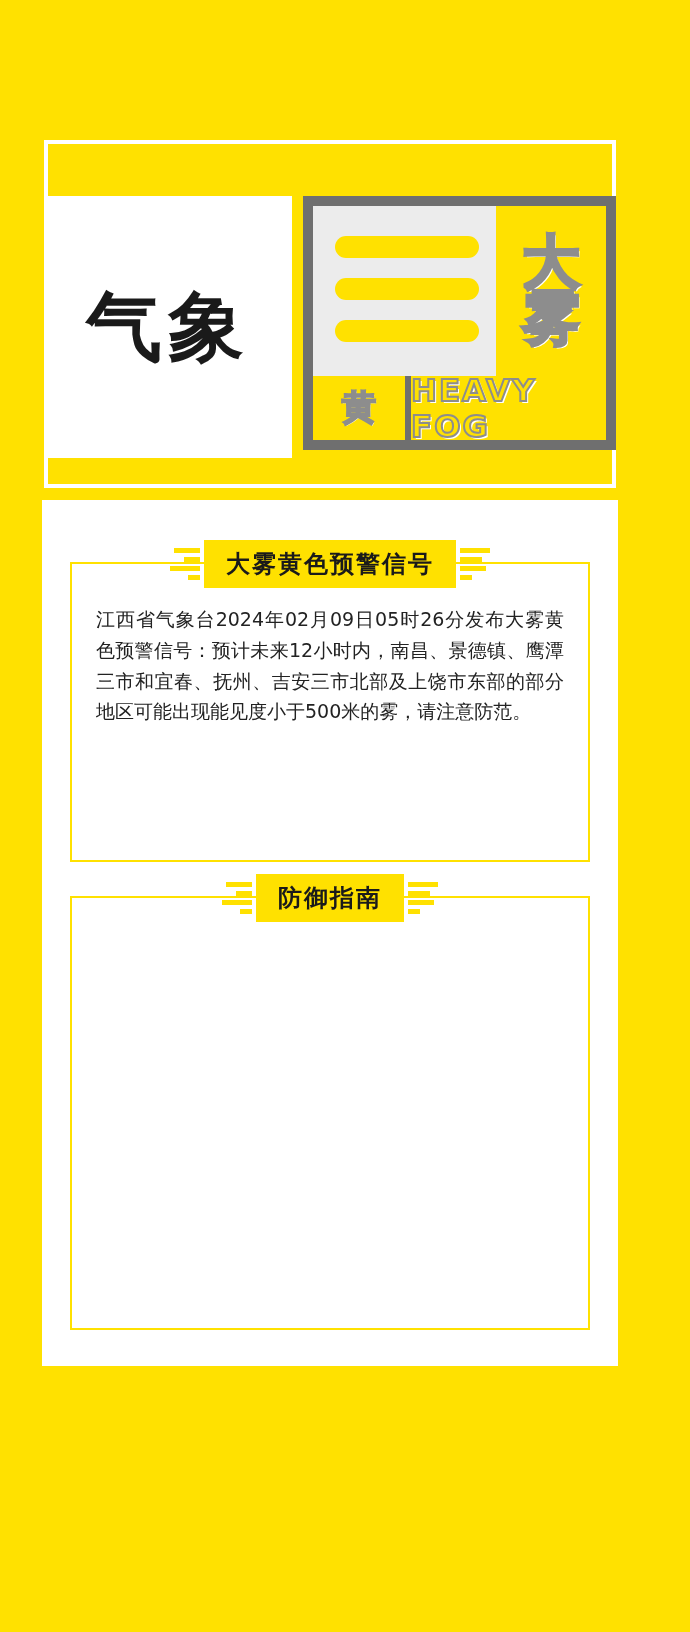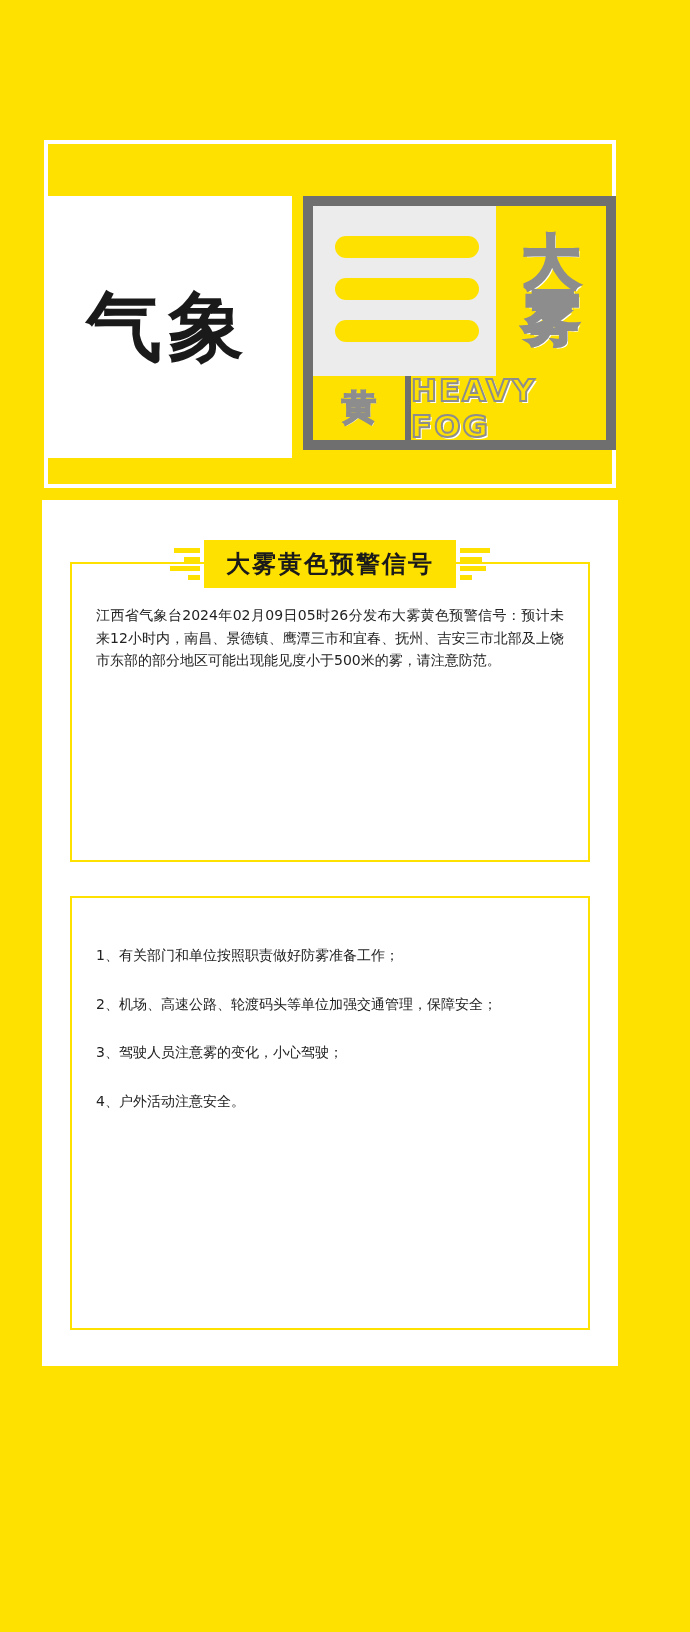--- a/index.html
+++ b/index.html
@@ -219,21 +219,21 @@
   .dash-group.left { align-items: flex-end; }
   .dash-group.right { align-items: flex-start; }
   .d1 { width: 26px; }
   .d2 { width: 16px; }
   .d3 { width: 30px; }
   .d4 { width: 12px; }
   .d5 { width: 22px; }
 
   .section-body {
     padding: 40px 24px 18px 24px;
-    font-size: 14px;
+    font-size: 19px;
     line-height: 1.62;
     color: #222222;
     font-family: "DejaVu Sans", "Liberation Sans", sans-serif;
     text-align: justify;
   }
   .guide .section-body {
     padding-top: 46px;
   }
   .guide-item {
     margin-bottom: 26px;
@@ -290,22 +290,33 @@
           <div class="dash d3"></div>
           <div class="dash d5"></div>
           <div class="dash d1"></div>
           <div class="dash d4"></div>
         </div>
       </div>
       <div class="section-body">江西省气象台2024年02月09日05时26分发布大雾黄色预警信号：预计未来12小时内，南昌、景德镇、鹰潭三市和宜春、抚州、吉安三市北部及上饶市东部的部分地区可能出现能见度小于500米的雾，请注意防范。</div>
     </div>
 
     <div class="section guide">
-      <div class="section-body">
-        <div class="guide-item">1、有关部门和单位按照职责做好防雾准备工作；</div>
-        <div class="guide-item">2、机场、高速公路、轮渡码头等单位加强交通管理，保障安全；</div>
-        <div class="guide-item">3、驾驶人员注意雾的变化，小心驾驶；</div>
-        <div class="guide-item">4、户外活动注意安全。</div>
+      <div class="section-title-wrap">
+        <div class="dash-group left">
+          <div class="dash d1"></div>
+          <div class="dash d2"></div>
+          <div class="dash d3"></div>
+          <div class="dash d4"></div>
+        </div>
+        <div class="title-band">
+          <span class="section-title">防御指南</span>
+        </div>
+        <div class="dash-group right">
+          <div class="dash d3"></div>
+          <div class="dash d5"></div>
+          <div class="dash d1"></div>
+          <div class="dash d4"></div>
+        </div>
       </div>
     </div>
 
   </div>
 </div>
 
 </body></html>

